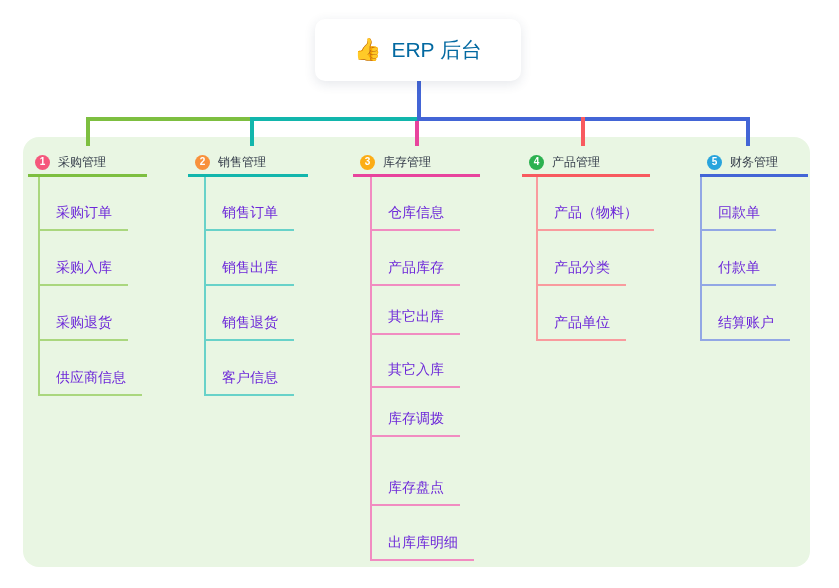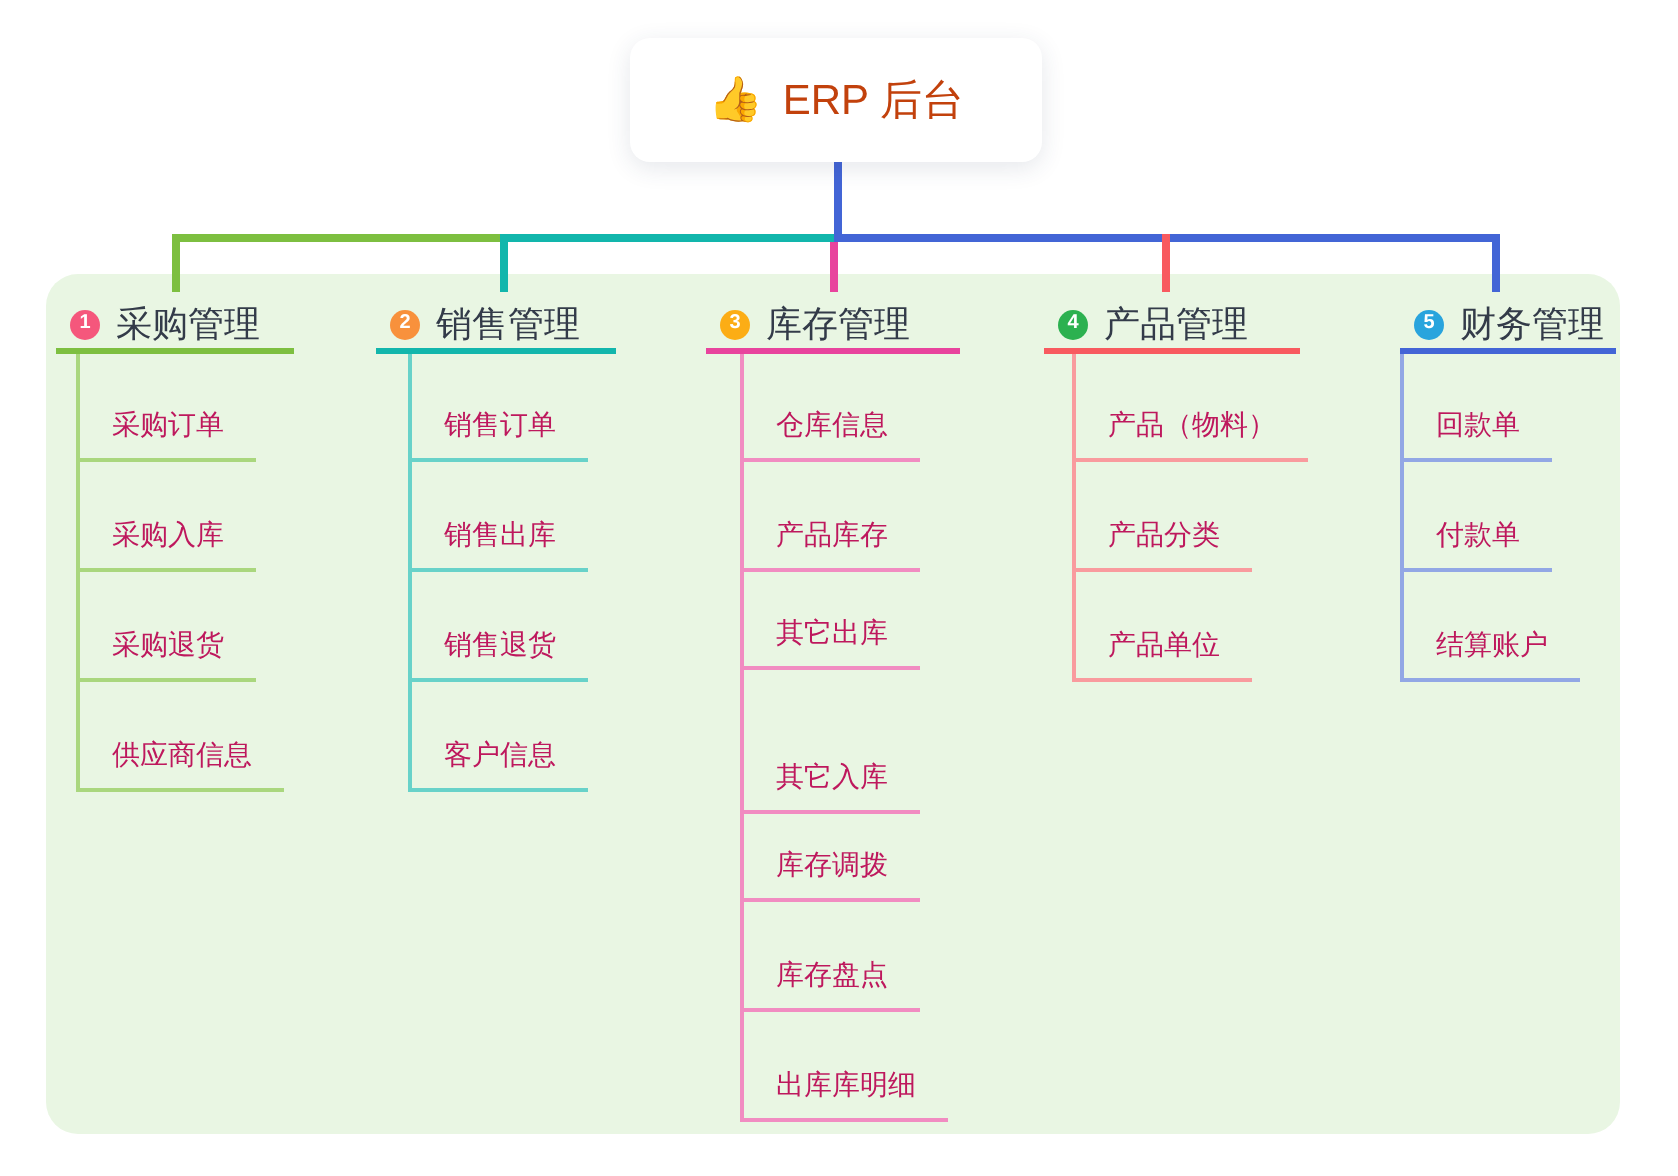--- a/index.html
+++ b/index.html
@@ -1,31 +1,31 @@
 <!DOCTYPE html>
 <html><head>
 <meta charset="utf-8">
 <style>
   html,body{margin:0;padding:0;background:#ffffff;font-family:"Liberation Sans","DejaVu Sans",sans-serif;}
   .canvas{position:relative;width:839px;height:588px;background:#ffffff;overflow:hidden;}
   .panel{position:absolute;left:23px;top:137px;width:787px;height:430px;border-radius:16px;background:#e9f6e3;}
   .root-card{position:absolute;left:315px;top:19px;width:206px;height:62px;background:#ffffff;border-radius:10px;
     box-shadow:0 3px 12px rgba(40,60,90,0.12);display:flex;align-items:center;justify-content:center;gap:10px;cursor:pointer;}
   .root-icon{font-size:22px;line-height:1;}
-  .root-title{font-size:21px;color:#c2410c;white-space:nowrap;}
+  .root-title{font-size:21px;color:#0369a1;white-space:nowrap;}
   .seg{position:absolute;}
   .branch-title{position:absolute;height:27px;box-sizing:border-box;border-bottom:3px solid #000;
     display:flex;align-items:center;gap:8px;padding-left:7px;cursor:pointer;}
   .badge{width:15px;height:15px;flex:0 0 15px;border-radius:50%;color:#ffffff;font-size:10px;font-weight:bold;
     display:flex;align-items:center;justify-content:center;line-height:1;}
-  .btitle{font-size:18px;color:#333b49;white-space:nowrap;}
+  .btitle{font-size:12px;color:#333b49;white-space:nowrap;}
   .spine{position:absolute;width:2px;}
   .sub{position:absolute;height:32px;box-sizing:border-box;border-bottom:2px solid #000;
     padding:0 16px 7px 18px;display:flex;align-items:flex-end;cursor:pointer;}
-  .sub span{font-size:14px;color:#be185d;white-space:nowrap;}
+  .sub span{font-size:14px;color:#6d28d9;white-space:nowrap;}
 </style>
 </head>
 <body>
 
 <div class="canvas">
 
   <div class="panel"></div>
 
   <div class="seg" style="left: 86px; top: 117px; width: 168px; height: 4px; background: rgb(125, 191, 64);"></div>
   <div class="seg" style="left: 254px; top: 117px; width: 165px; height: 4px; background: rgb(18, 182, 172);"></div>
@@ -87,24 +87,24 @@
   <div class="spine" style="left: 370px; top: 177px; height: 384px; background: rgb(241, 140, 193);"></div>
   <div class="sub" style="left: 370px; top: 199px; border-bottom-color: rgb(241, 140, 193); justify-content: flex-end;">
       <span>仓库信息</span>
     </div>
   <div class="sub" style="left: 370px; top: 254px; border-bottom-color: rgb(241, 140, 193);">
       <span>产品库存</span>
     </div>
   <div class="sub" style="left: 370px; top: 303px; border-bottom-color: rgb(241, 140, 193);">
       <span>其它出库</span>
     </div>
-  <div class="sub" style="left: 370px; top: 375px; border-bottom-color: rgb(241, 140, 193);">
+  <div class="sub" style="left: 370px; top: 356px; border-bottom-color: rgb(241, 140, 193);">
       <span>其它入库</span>
     </div>
-  <div class="sub" style="left: 370px; top: 419px; border-bottom-color: rgb(241, 140, 193);">
+  <div class="sub" style="left: 370px; top: 405px; border-bottom-color: rgb(241, 140, 193);">
       <span>库存调拨</span>
     </div>
   <div class="sub" style="left: 370px; top: 474px; border-bottom-color: rgb(241, 140, 193); justify-content: flex-end;">
       <span>库存盘点</span>
     </div>
   <div class="sub" style="left: 370px; top: 529px; border-bottom-color: rgb(241, 140, 193);">
       <span>出库库明细</span>
     </div>
 
   <div class="branch-title" style="left: 522px; top: 150px; width: 128px; border-bottom-color: rgb(248, 90, 95);">

